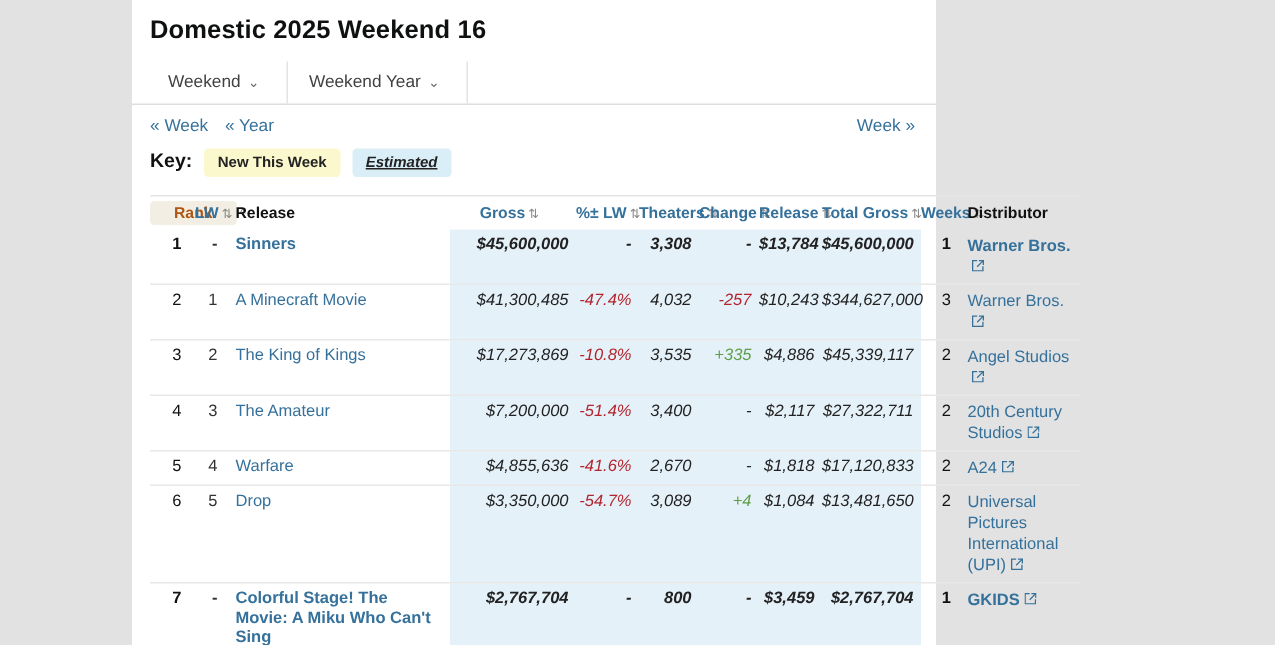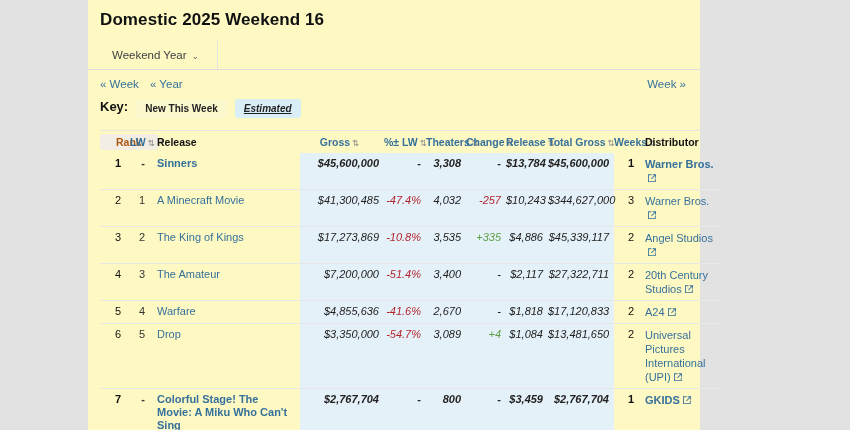--- a/index.html
+++ b/index.html
@@ -1,18 +1,18 @@
 <!DOCTYPE html>
 <html><head>
 <meta charset="utf-8">
 <style>
   * { margin:0; padding:0; box-sizing:border-box; }
   html,body { width:850px; height:430px; overflow:hidden; background:#e2e2e2;
               font-family:"Liberation Sans", sans-serif; }
-  .page { position:absolute; left:88px; top:0; width:612px; height:430px; background:#fef9c3; }
+  .page { position:absolute; left:88px; top:0; width:536px; height:430px; background:#ffffff; }
 
   .page-title { font-size:17px; font-weight:600; color:#0f1111; margin:10px 12px 0; letter-spacing:.1px; }
   .page-date  { font-size:12.5px; font-weight:bold; color:#0f1111; margin:10px 12px 0; }
 
   .tabbar { display:flex; margin-top:11px; border-bottom:1px solid #dedede; }
   .tab { font-size:11.5px; color:#414141; padding:8px 18px 8px 14px; border-right:1px solid #e3e3e3; cursor:pointer; white-space:nowrap; }
   .tab:first-child { margin-left:10px; }
   .tab .chev { font-size:9px; color:#666; margin-left:5px; }
 
   .subnav { display:flex; justify-content:space-between; margin:8px 14px 0 12px; font-size:11.5px; }
@@ -54,20 +54,21 @@
   .green { color:#5f9e49; }
   tr.new td, tr.new a { font-weight:bold; }
 </style>
 </head>
 <body>
 
 <div class="page">
   <h1 class="page-title">Domestic 2025 Weekend 16</h1>
 
   <div class="tabbar">
+    <div class="tab"><span>Weekend</span><span class="chev">⌄</span></div>
     <div class="tab"><span>Weekend Year</span><span class="chev">⌄</span></div>
   </div>
 
   <div class="subnav">
     <span class="left">
       <a>« Week</a>
       <a>« Year</a>
     </span>
     <a>Week »</a>
   </div>

